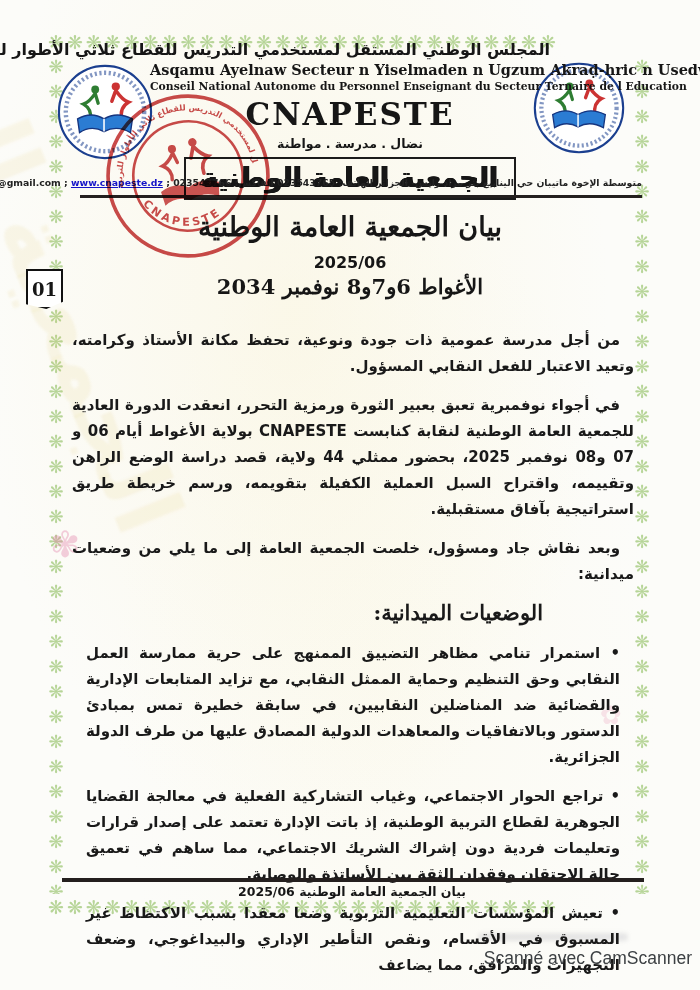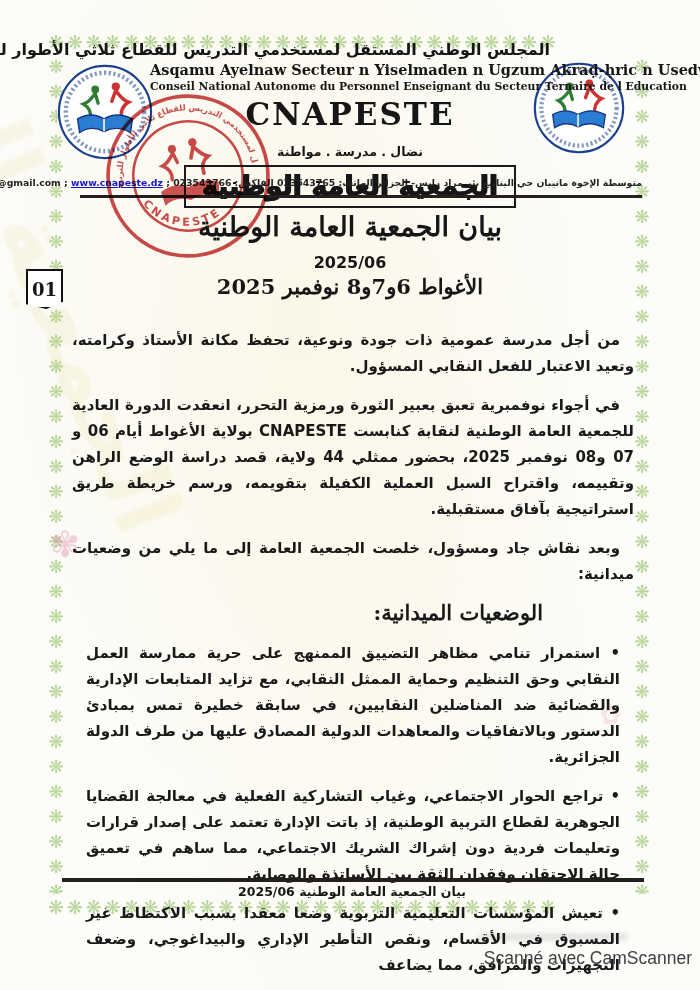--- a/index.html
+++ b/index.html
@@ -14,21 +14,21 @@
   .flower-row{position:absolute;color:#b7d598;font-size:19px;letter-spacing:3px;
               line-height:22px;height:22px;overflow:hidden;white-space:nowrap;}
   .flower-col{position:absolute;color:#b7d598;font-size:18px;width:22px;
               line-height:25px;word-break:break-all;overflow:hidden;text-align:center;}
   
   .header-text{position:absolute;left:150px;width:400px;top:40px;text-align:center;}
   .org-ar{font-size:16px;font-weight:800;direction:rtl;white-space:nowrap;}
   .org-ber{font-family:"DejaVu Serif","Liberation Serif",serif;font-size:14.5px;font-weight:800;margin-top:2px;white-space:nowrap;}
   .org-fr{font-family:"DejaVu Serif","Liberation Serif",serif;font-size:10.8px;font-weight:800;margin-top:2px;white-space:nowrap;}
   .acronym{font-family:"DejaVu Serif","Liberation Serif",serif;font-size:31px;font-weight:800;letter-spacing:2px;margin-top:3px;}
-  .slogan{font-size:12.5px;font-weight:800;direction:rtl;margin-top:12px;text-align:center;}
+  .slogan{font-size:12.5px;font-weight:800;direction:rtl;margin-top:4px;text-align:center;}
   .banner{display:inline-block;margin-top:6px;font-size:27px;font-weight:900;direction:rtl;
           border:2.5px solid #1b1b1b;padding:3px 16px 5px;line-height:1.15;
           text-shadow:0.6px 0 #111, -0.6px 0 #111;}
   .contact{position:absolute;left:70px;right:58px;top:177px;direction:rtl;text-align:center;
            font-size:9.3px;font-weight:700;white-space:nowrap;color:#222;}
   .contact .web{color:#1414c8;text-decoration:underline;font-weight:800;}
   .hrule{position:absolute;left:80px;right:58px;top:195px;height:3px;background:#24201f;}
   
   .logo{position:absolute;}
   
@@ -137,21 +137,21 @@
     <circle cx="95" cy="53" r="4.2" fill="#c23232"></circle>
     <path d="M95 57 q7 10 13 12 q-9 5 -7 16 M95 57 l-4 11" stroke="#c23232" stroke-width="3.6" fill="none" stroke-linecap="round"></path>
     <path d="M56 96 Q70 88 84 96 Q98 88 114 96 L112 110 Q98 102 84 109 Q70 102 58 110 Z" fill="#c23232" opacity="0.95"></path>
   </svg>
 
   <div class="badge">01</div>
 
   <div class="title-block">
     <div class="title-1">بيان الجمعية العامة الوطنية</div>
     <div class="title-2">2025/06</div>
-    <div class="title-3">الأغواط 6و7و8 نوفمبر 2025</div>
+    <div class="title-3">الأغواط 6و7و8 نوفمبر 2034</div>
   </div>
 
   <div class="body-text">
     <p>من أجل مدرسة عمومية ذات جودة ونوعية، تحفظ مكانة الأستاذ وكرامته، وتعيد الاعتبار للفعل النقابي المسؤول.</p>
     <p>في أجواء نوفمبرية تعبق بعبير الثورة ورمزية التحرر، انعقدت الدورة العادية للجمعية العامة الوطنية لنقابة كنابست CNAPESTE بولاية الأغواط أيام 06 و 07 و08 نوفمبر 2025، بحضور ممثلي 44 ولاية، قصد دراسة الوضع الراهن وتقييمه، واقتراح السبل العملية الكفيلة بتقويمه، ورسم خريطة طريق استراتيجية بآفاق مستقبلية.</p>
     <p>وبعد نقاش جاد ومسؤول، خلصت الجمعية العامة إلى ما يلي من وضعيات ميدانية:</p>
     <div class="section-heading">الوضعيات الميدانية:</div>
     <div class="bullet">استمرار تنامي مظاهر التضييق الممنهج على حرية ممارسة العمل النقابي وحق التنظيم وحماية الممثل النقابي، مع تزايد المتابعات الإدارية والقضائية ضد المناضلين النقابيين، في سابقة خطيرة تمس بمبادئ الدستور وبالاتفاقيات والمعاهدات الدولية المصادق عليها من طرف الدولة الجزائرية.</div>
     <div class="bullet">تراجع الحوار الاجتماعي، وغياب التشاركية الفعلية في معالجة القضايا الجوهرية لقطاع التربية الوطنية، إذ باتت الإدارة تعتمد على إصدار قرارات وتعليمات فردية دون إشراك الشريك الاجتماعي، مما ساهم في تعميق حالة الاحتقان وفقدان الثقة بين الأساتذة والوصاية.</div>
     <div class="bullet">تعيش المؤسسات التعليمية التربوية وضعا معقدا بسبب الاكتظاظ غير المسبوق في الأقسام، ونقص التأطير الإداري والبيداغوجي، وضعف التجهيزات والمرافق، مما يضاعف</div>

